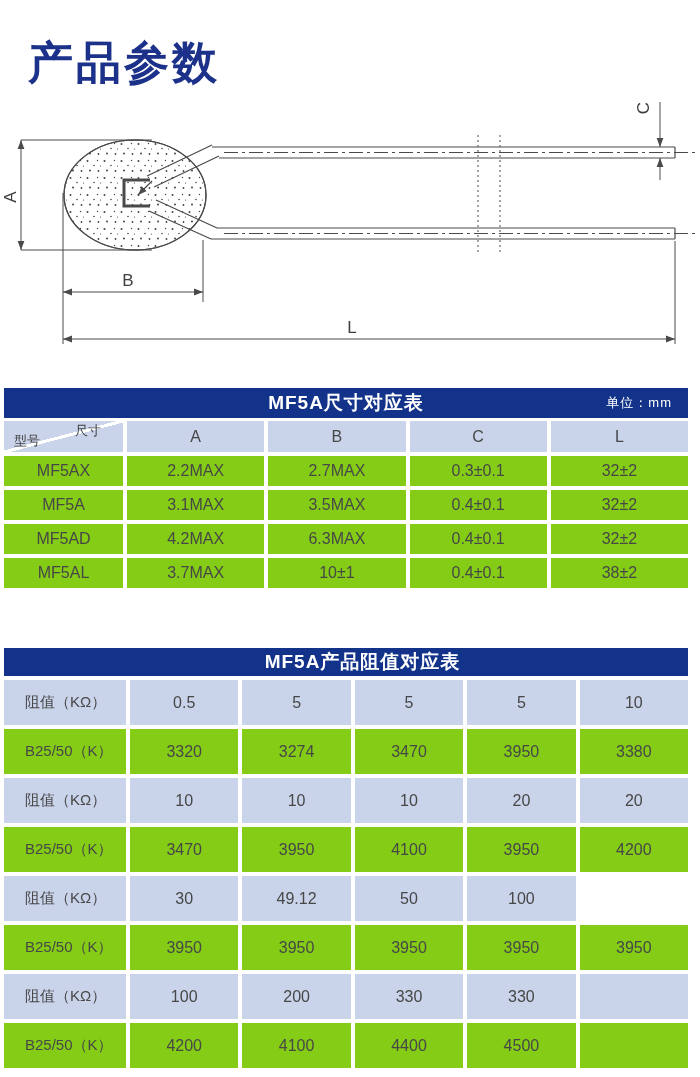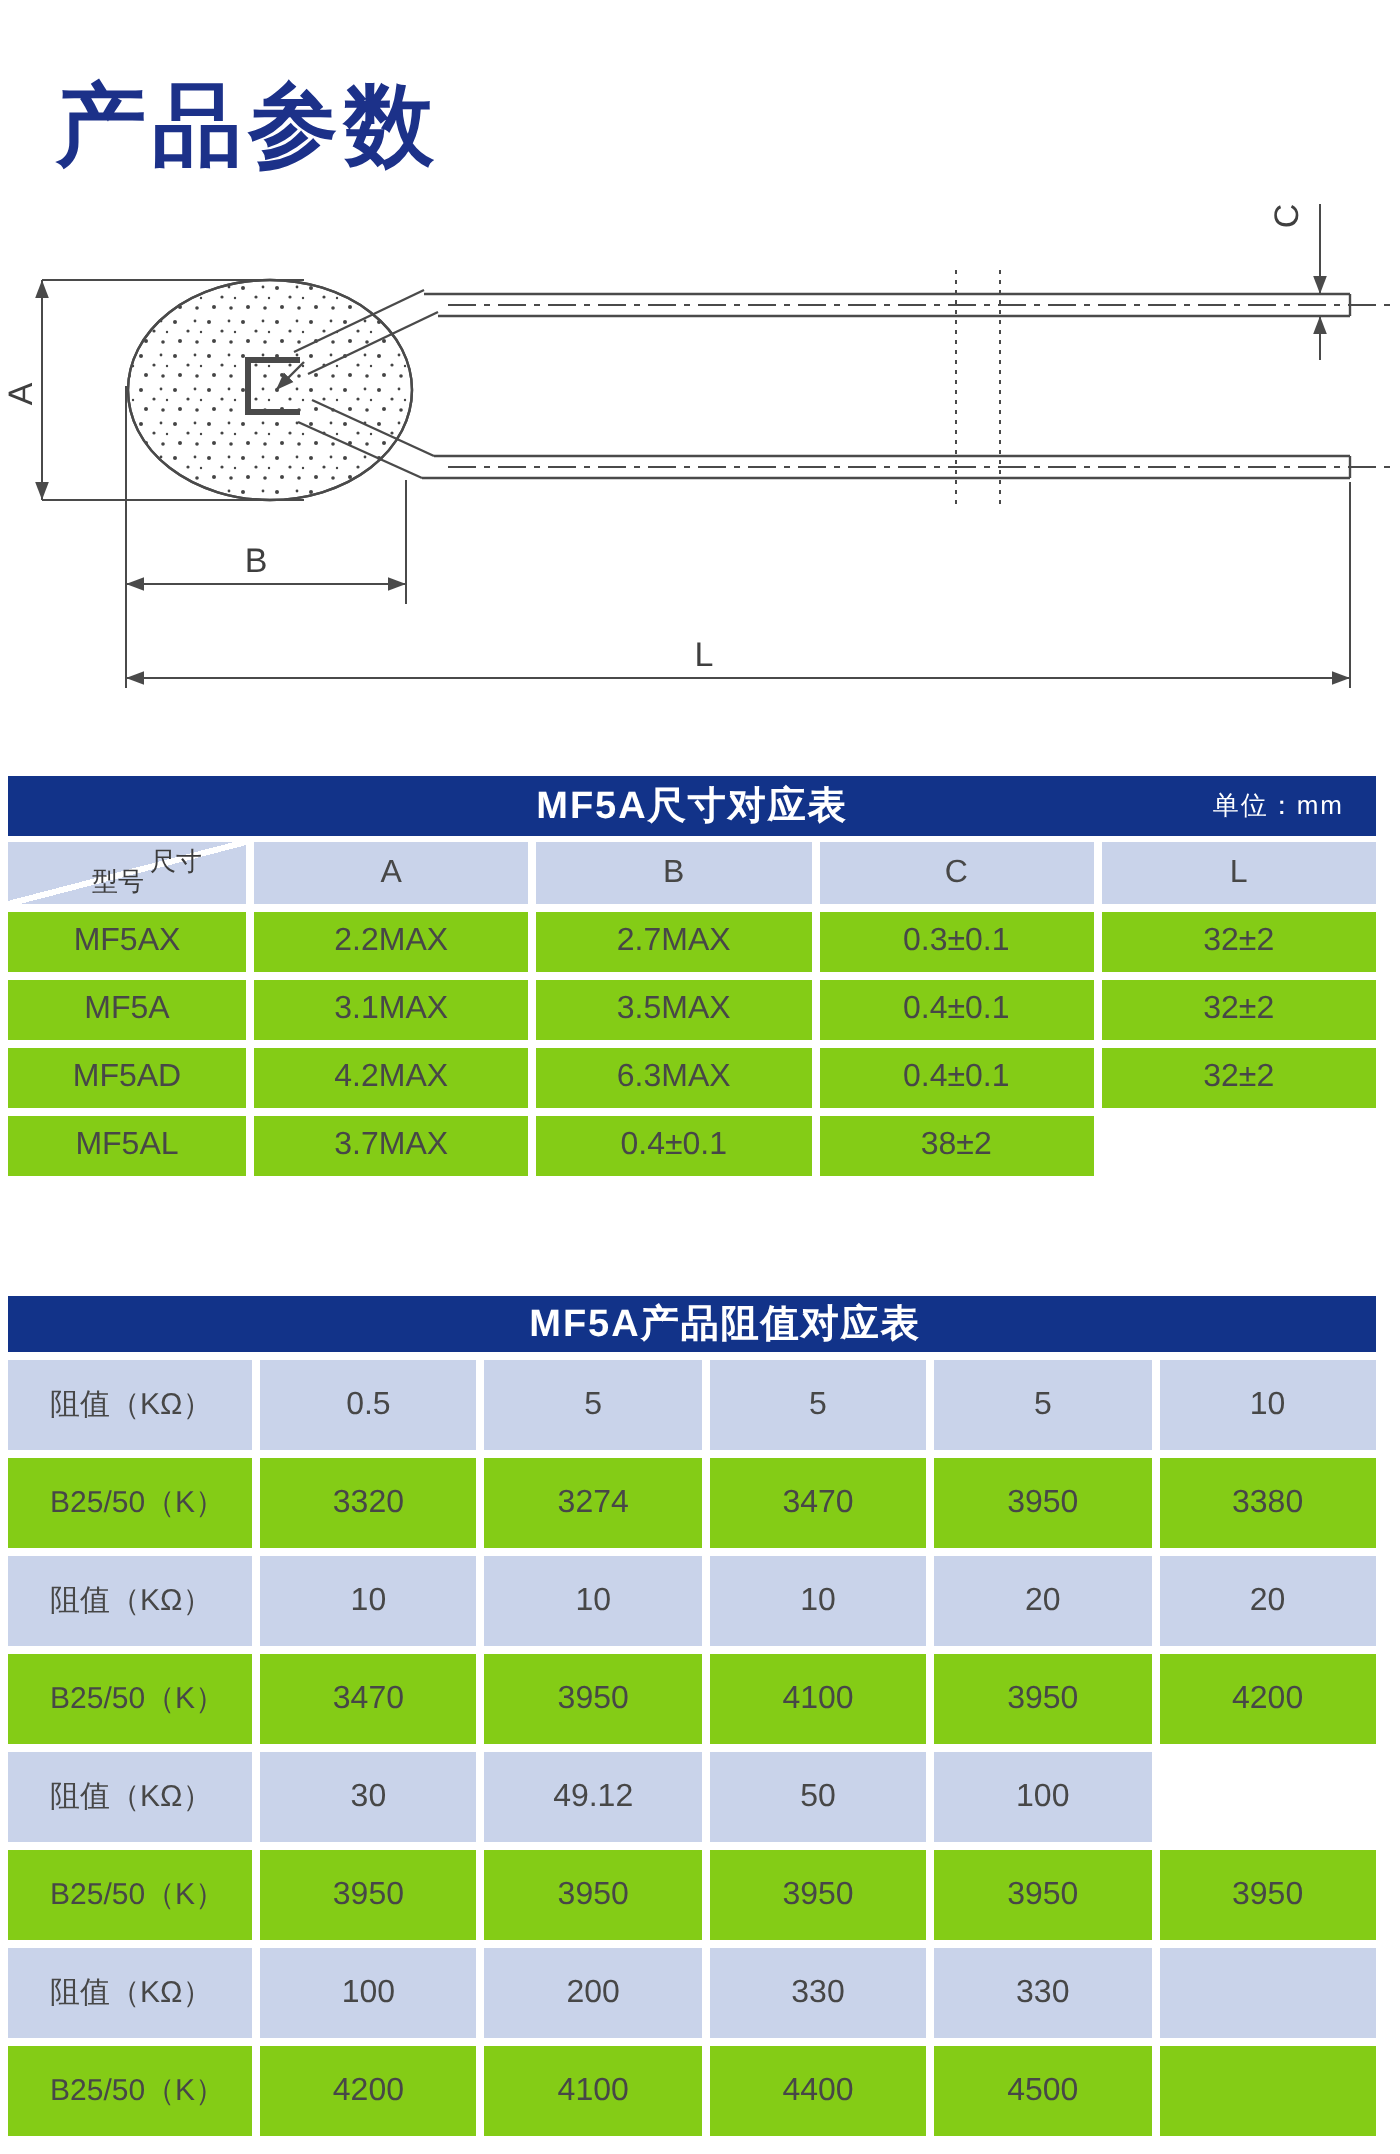--- a/index.html
+++ b/index.html
@@ -44,21 +44,21 @@
     position:relative;font-size:13px;color:#3c3c3c;
     background:
       linear-gradient(to bottom right,
         rgba(255,255,255,0) calc(50% - 1.5px),
         #ffffff calc(50% - 1.5px),
         #ffffff calc(50% + 1.5px),
         rgba(255,255,255,0) calc(50% + 1.5px)),
       #c9d3ea;
   }
   .corner-top{position:absolute;top:1px;right:22px;}
-  .corner-bottom{position:absolute;bottom:2px;left:10px;margin-left:32px;}
+  .corner-bottom{position:absolute;bottom:2px;left:10px;}
 
   
   #res-table{top:648px;}
   #res-table .tbl-head{height:28px;padding-left:33px;}
   .t2-row{
     display:grid;grid-template-columns:122px 1fr 1fr 1fr 1fr 1fr;
     column-gap:4px;margin-top:4px;height:45px;
   }
   .t2-row:first-of-type{margin-top:3px;}
   .t2-label{justify-content:flex-start;padding-left:21px;font-size:15px;}
@@ -171,20 +171,21 @@
   <div class="t1-row">
     <div class="cell gray">MF5AD</div>
     <div class="cell gray">4.2MAX</div>
     <div class="cell gray">6.3MAX</div>
     <div class="cell gray">0.4±0.1</div>
     <div class="cell gray">32±2</div>
   </div>
   <div class="t1-row">
     <div class="cell gray">MF5AL</div>
     <div class="cell gray">3.7MAX</div>
+    <div class="cell gray">10±1</div>
     <div class="cell gray">0.4±0.1</div>
     <div class="cell gray">38±2</div>
   </div>
 </div>
 
 <div class="tbl" id="res-table">
   <div class="tbl-head">
     <span class="tbl-title">MF5A产品阻值对应表</span>
   </div>
 

